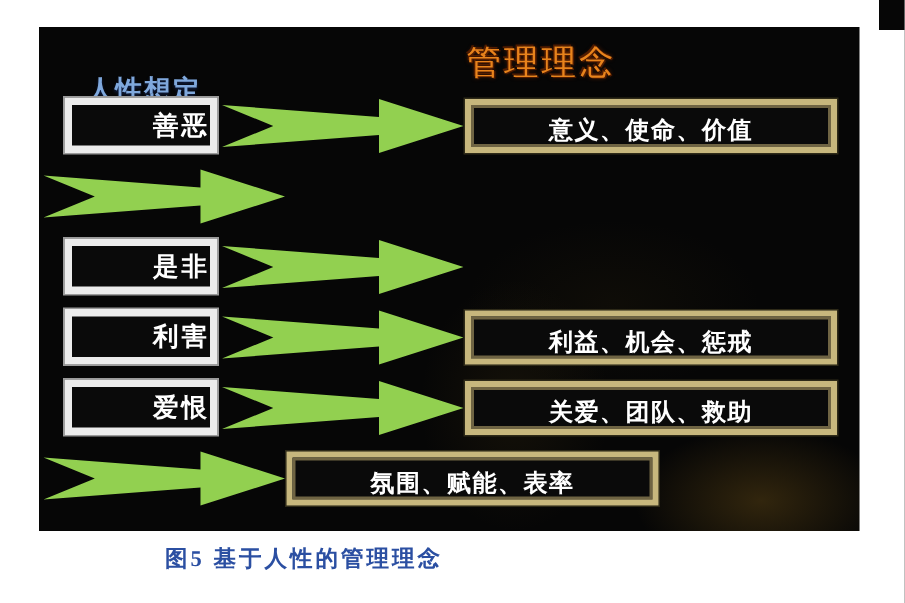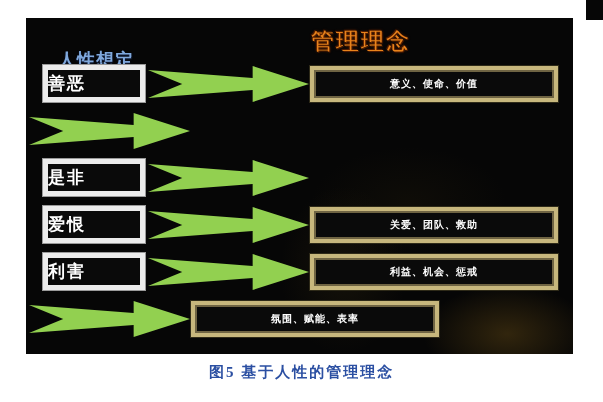--- a/index.html
+++ b/index.html
@@ -51,46 +51,46 @@
     height: 47px;
     display: flex;
     align-items: center;
   }
   .left-box {
     margin-left: 17px;
     width: 102px; height: 37px;
     background: #0a0a0a;
     border: 5px solid #ececec;
     box-shadow: 0 0 0 1px #9a9a9a;
-    display: flex; align-items: center; justify-content: flex-start;
+    display: flex; align-items: center; justify-content: flex-end;
     color: #ffffff; font-weight: bold; font-size: 17px;
     letter-spacing: 2px;
     flex: none;
   }
   .arrow {
     margin-left: 3px;
     width: 161px; height: 40px;
     flex: none;
     display: block;
   }
   .right-box {
     margin-left: 1px;
     width: 248px; height: 36px;
     background: #0a0a0a;
     border: 4px solid #c7b77d;
     box-shadow: inset 0 0 0 2px #6f6443, 0 0 0 1px #2e2a18;
-    display: flex; align-items: center; justify-content: center;
-    color: #ffffff; font-weight: bold; font-size: 10px;
+    display: flex; align-items: flex-end; justify-content: center;
+    color: #ffffff; font-weight: bold; font-size: 16px;
     letter-spacing: 1px;
     flex: none;
   }
 
   .caption {
     position: absolute; top: 363px; left: 0; width: 100%;
-    text-align: center;
+    padding-left: 110px;
     font-family: "Liberation Serif", serif;
     font-size: 15px; font-weight: bold;
     color: #2b4fa2;
     letter-spacing: 2px;
   }
 </style>
 </head>
 <body>
 
 <div class="page">
@@ -123,39 +123,39 @@
         <div class="left-box">
           <span>是非</span>
         </div>
         <svg class="arrow" viewBox="0 0 160 40" preserveAspectRatio="none">
           <polygon points="0,6 104,14 104,2 160,20 104,38 104,26 0,34 34,20" fill="#92d050"></polygon>
         </svg>
       </div>
 
       <div class="row">
         <div class="left-box">
+          <span>利害</span>
+        </div>
+        <svg class="arrow" viewBox="0 0 160 40" preserveAspectRatio="none">
+          <polygon points="0,6 104,14 104,2 160,20 104,38 104,26 0,34 34,20" fill="#92d050"></polygon>
+        </svg>
+        <div class="right-box">
+          <span>利益、机会、惩戒</span>
+        </div>
+      </div>
+
+      <div class="row">
+        <div class="left-box">
           <span>爱恨</span>
         </div>
         <svg class="arrow" viewBox="0 0 160 40" preserveAspectRatio="none">
           <polygon points="0,6 104,14 104,2 160,20 104,38 104,26 0,34 34,20" fill="#92d050"></polygon>
         </svg>
         <div class="right-box">
           <span>关爱、团队、救助</span>
-        </div>
-      </div>
-
-      <div class="row">
-        <div class="left-box">
-          <span>利害</span>
-        </div>
-        <svg class="arrow" viewBox="0 0 160 40" preserveAspectRatio="none">
-          <polygon points="0,6 104,14 104,2 160,20 104,38 104,26 0,34 34,20" fill="#92d050"></polygon>
-        </svg>
-        <div class="right-box">
-          <span>利益、机会、惩戒</span>
         </div>
       </div>
 
       <div class="row">
         <svg class="arrow" viewBox="0 0 160 40" preserveAspectRatio="none">
           <polygon points="0,6 104,14 104,2 160,20 104,38 104,26 0,34 34,20" fill="#92d050"></polygon>
         </svg>
         <div class="right-box">
           <span>氛围、赋能、表率</span>
         </div>

